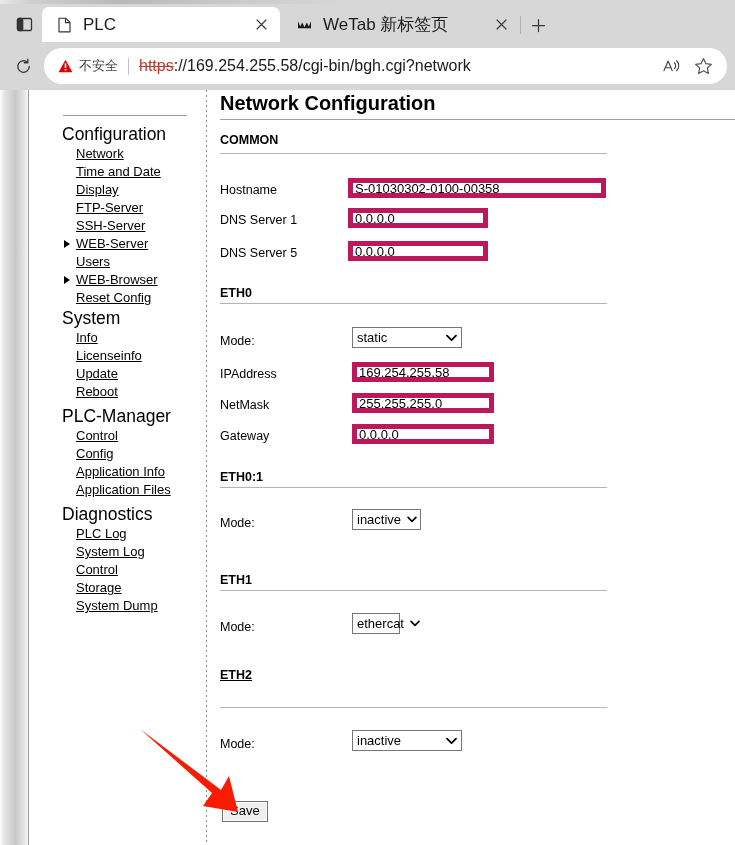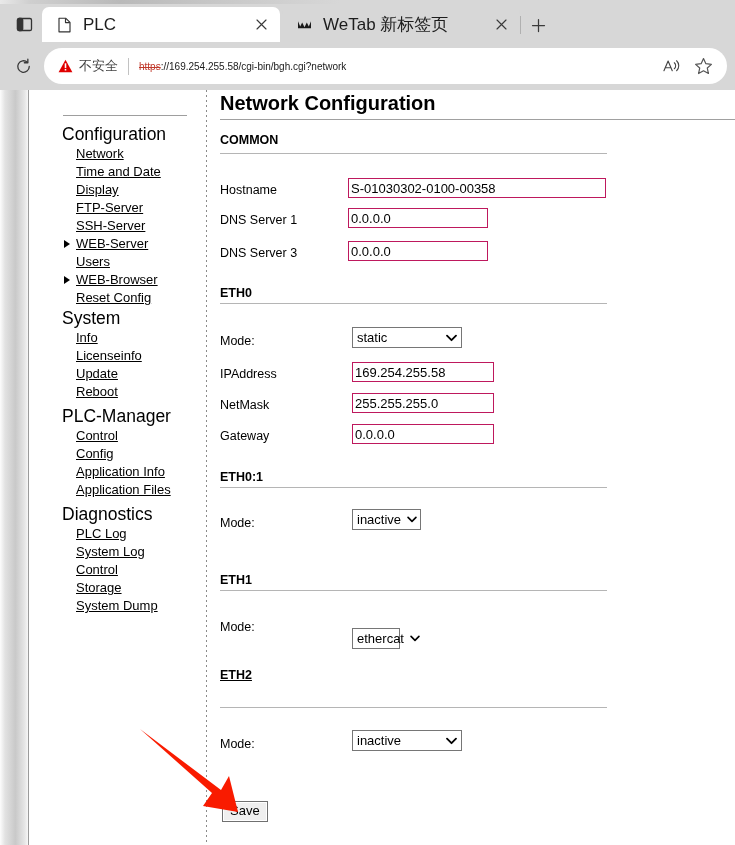--- a/index.html
+++ b/index.html
@@ -108,21 +108,21 @@
   }
   .warn-tri { width: 15px; height: 14px; display:block; }
   .sec-warn-text {
     font-size: 13px; color: #444; white-space: nowrap;
   }
   .omni-sep {
     width: 1px; height: 17px; background: #c2c2c2; margin: 0 10px;
     flex: 0 0 auto;
   }
   .url-wrap {
-    flex: 1 1 auto; font-size: 10px; color: #1a1a1a;
+    flex: 1 1 auto; font-size: 16px; color: #1a1a1a;
     white-space: nowrap; overflow: hidden; cursor: text;
     display: flex; align-items: baseline;
   }
   .url-scheme {
     color: #c0392b; text-decoration: line-through;
   }
   .url-rest { color: #1a1a1a; }
   .omni-icon {
     width: 28px; height: 28px; margin-right: 4px;
     display: flex; align-items: center; justify-content: center;
@@ -213,21 +213,21 @@
   .field-label {
     position: absolute;
     font-size: 12.5px; color: #000; line-height: 16px;
     white-space: nowrap;
   }
 
   input.txt {
     position: absolute;
     box-sizing: border-box;
     height: 20px;
-    border: 1px solid #be185d;
+    border: 5px solid #be185d;
     background: #ffffff;
     font-family: "Liberation Sans", sans-serif;
     font-size: 13px;
     color: #000;
     padding: 0 2px;
     border-radius: 0;
     outline: none;
   }
 
   .sel {
@@ -470,21 +470,21 @@
 
       <div class="section-head" style="top:42px;">COMMON</div>
       <div class="section-rule" style="top:63px;"></div>
 
       <div class="field-label" style="top:92px;">Hostname</div>
       <input class="txt" type="text" style="left: 128px; top: 88px; width: 258px;" value="S-01030302-0100-00358">
 
       <div class="field-label" style="top:122px;">DNS Server 1</div>
       <input class="txt" type="text" style="left: 128px; top: 118px; width: 140px;" value="0.0.0.0">
 
-      <div class="field-label" style="top:155px;">DNS Server 3</div>
+      <div class="field-label" style="top:155px;">DNS Server 5</div>
       <input class="txt" type="text" style="left: 128px; top: 151px; width: 140px;" value="0.0.0.0">
 
       <div class="section-head" style="top:195px;">ETH0</div>
       <div class="section-rule" style="top:213px;"></div>
 
       <div class="field-label" style="top:243px;">Mode:</div>
       <div class="sel" style="left:132px; top:237px; width:110px;">
         <span class="sel-val">static</span>
         <span class="sel-arrow">
           <svg width="11" height="8" viewBox="0 0 11 8" aria-hidden="true">
@@ -512,21 +512,21 @@
           <svg width="10" height="7" viewBox="0 0 11 8" aria-hidden="true">
               <path d="M1 1.6 L5.5 6.2 L10 1.6" fill="none" stroke="#000" stroke-width="1.8" stroke-linecap="round" stroke-linejoin="round"></path>
             </svg>
         </span>
       </div>
 
       <div class="section-head" style="top:482px;">ETH1</div>
       <div class="section-rule" style="top:500px;"></div>
 
       <div class="field-label" style="top:529px;">Mode:</div>
-      <div class="sel" style="left:132px; top:538px; width:48px;">
+      <div class="sel" style="left:132px; top:523px; width:48px;">
         <span class="sel-val">ethercat</span>
         <span class="sel-arrow">
           <svg width="10" height="7" viewBox="0 0 11 8" aria-hidden="true">
               <path d="M1 1.6 L5.5 6.2 L10 1.6" fill="none" stroke="#000" stroke-width="1.8" stroke-linecap="round" stroke-linejoin="round"></path>
             </svg>
         </span>
       </div>
 
       <div class="section-head" style="top:577px;text-decoration:underline;">ETH2</div>
       <div class="section-rule" style="top:617px;"></div>

